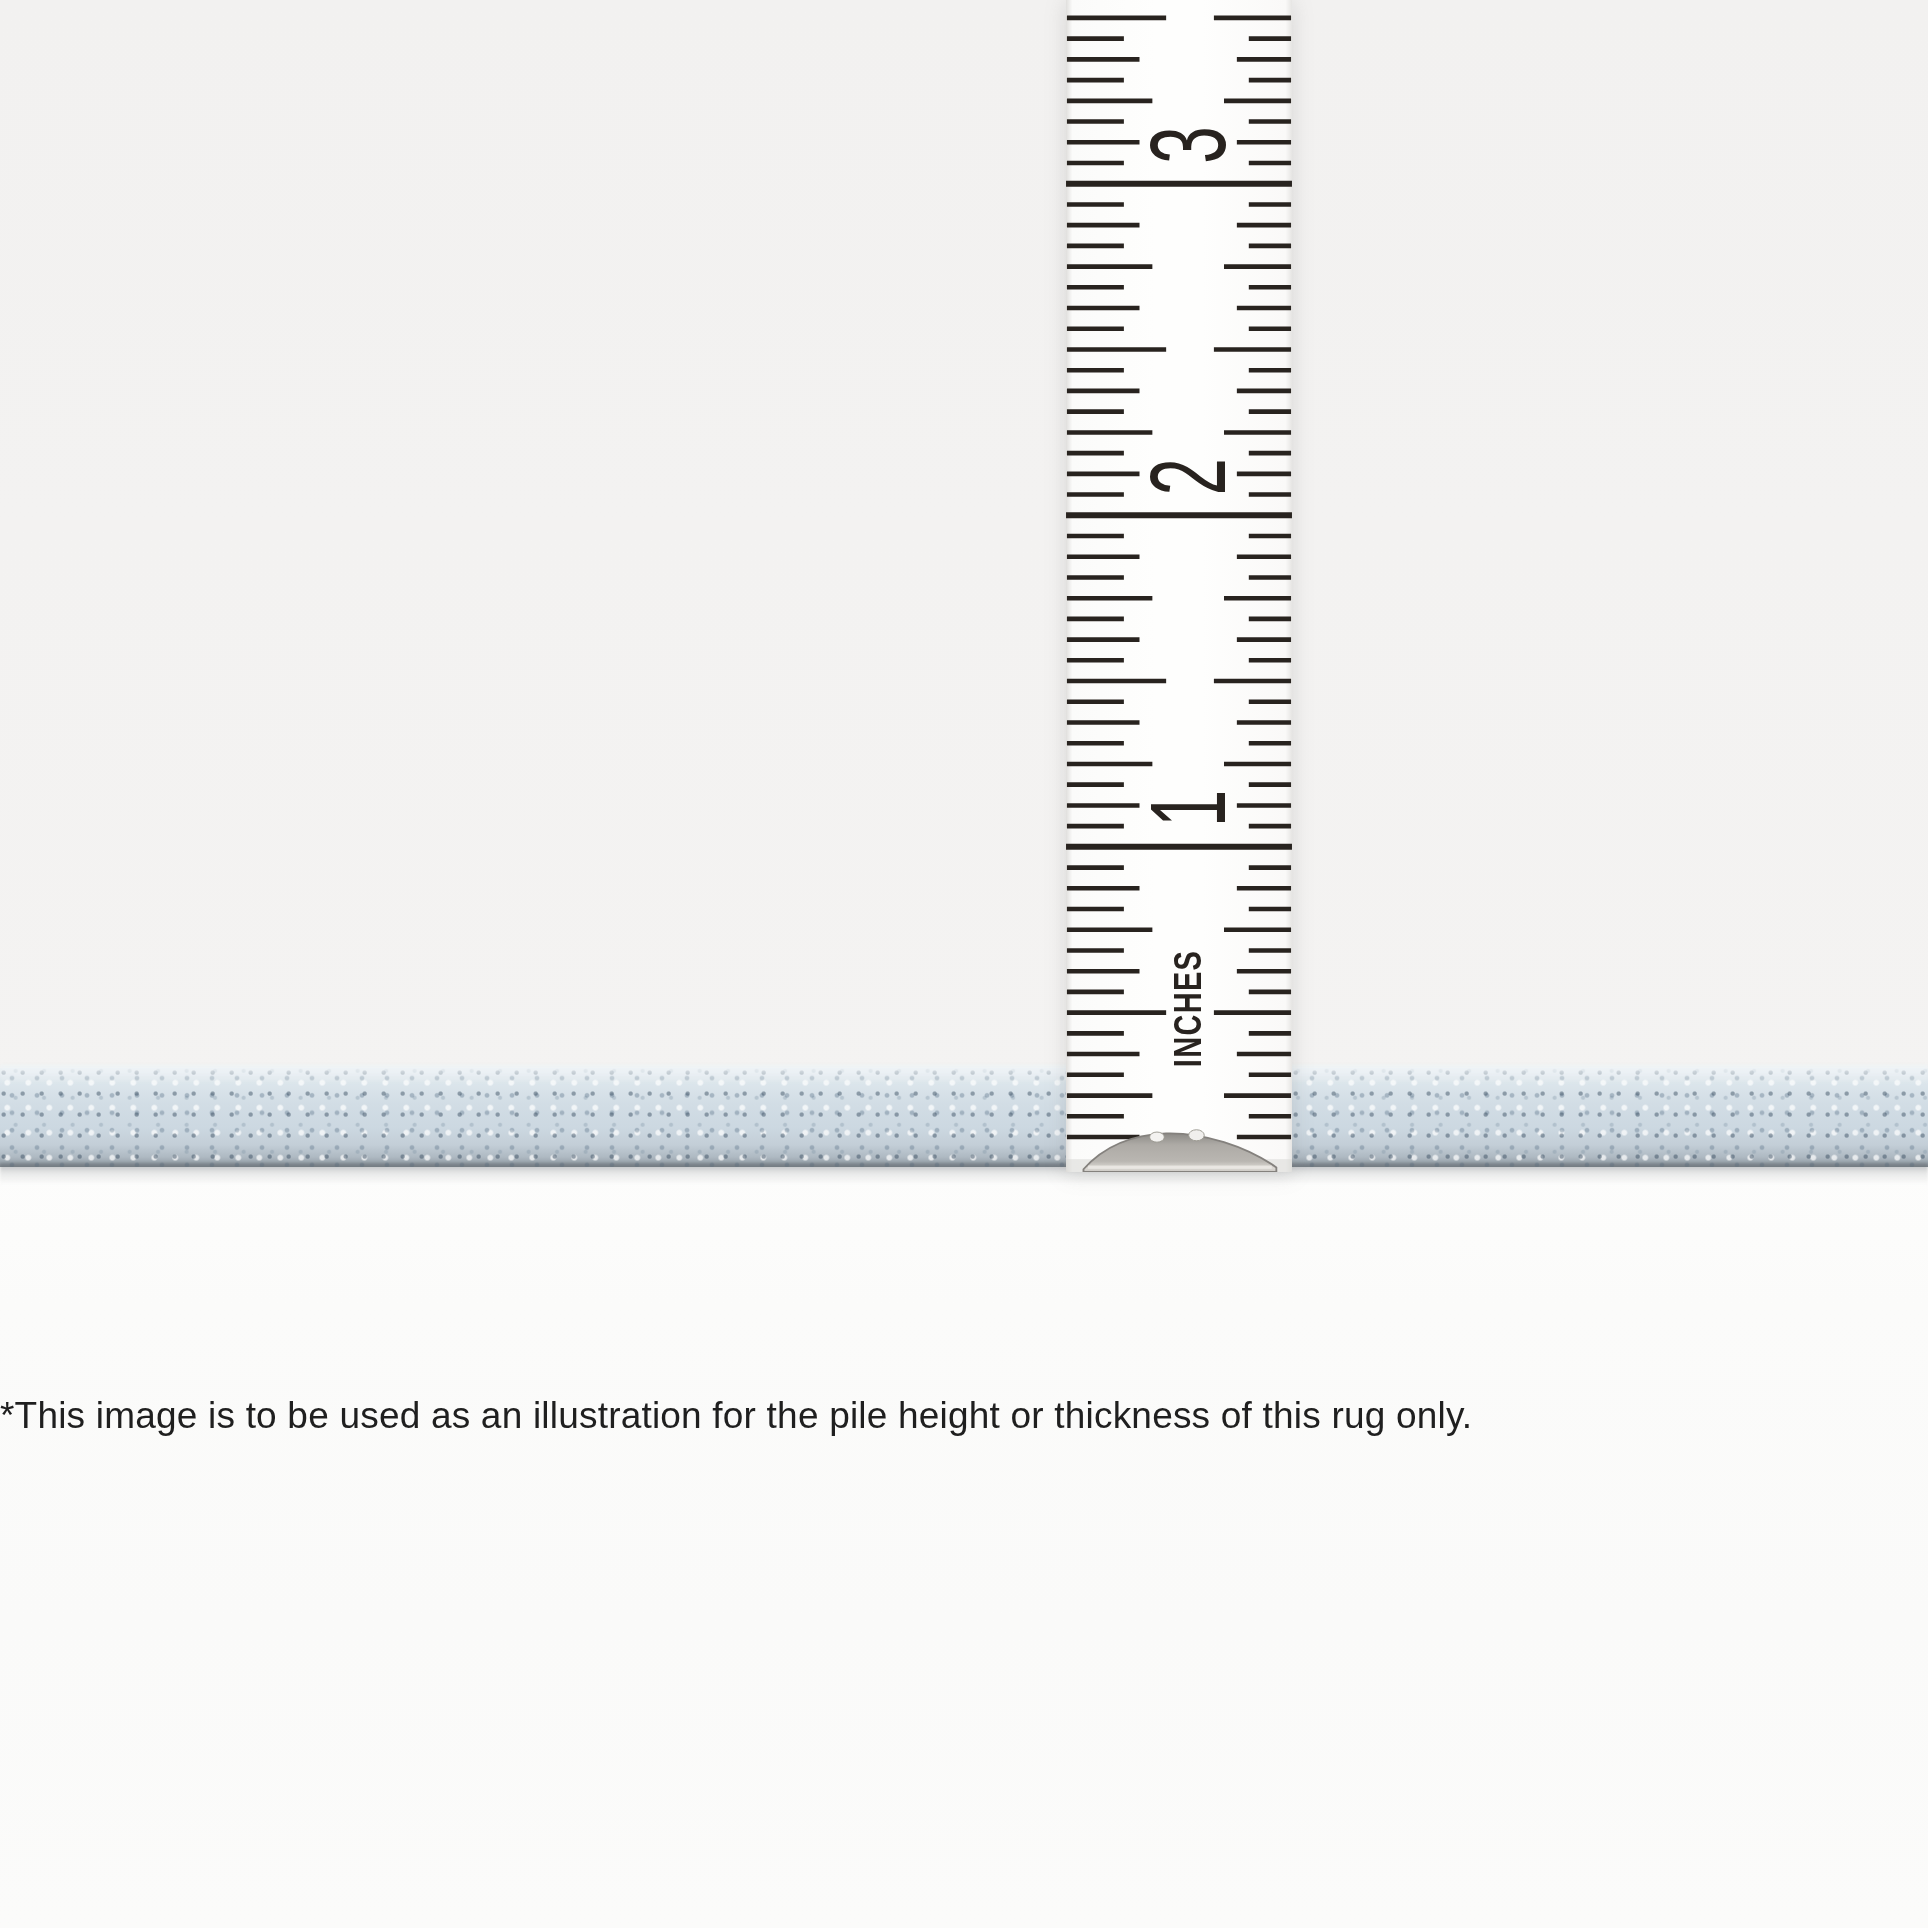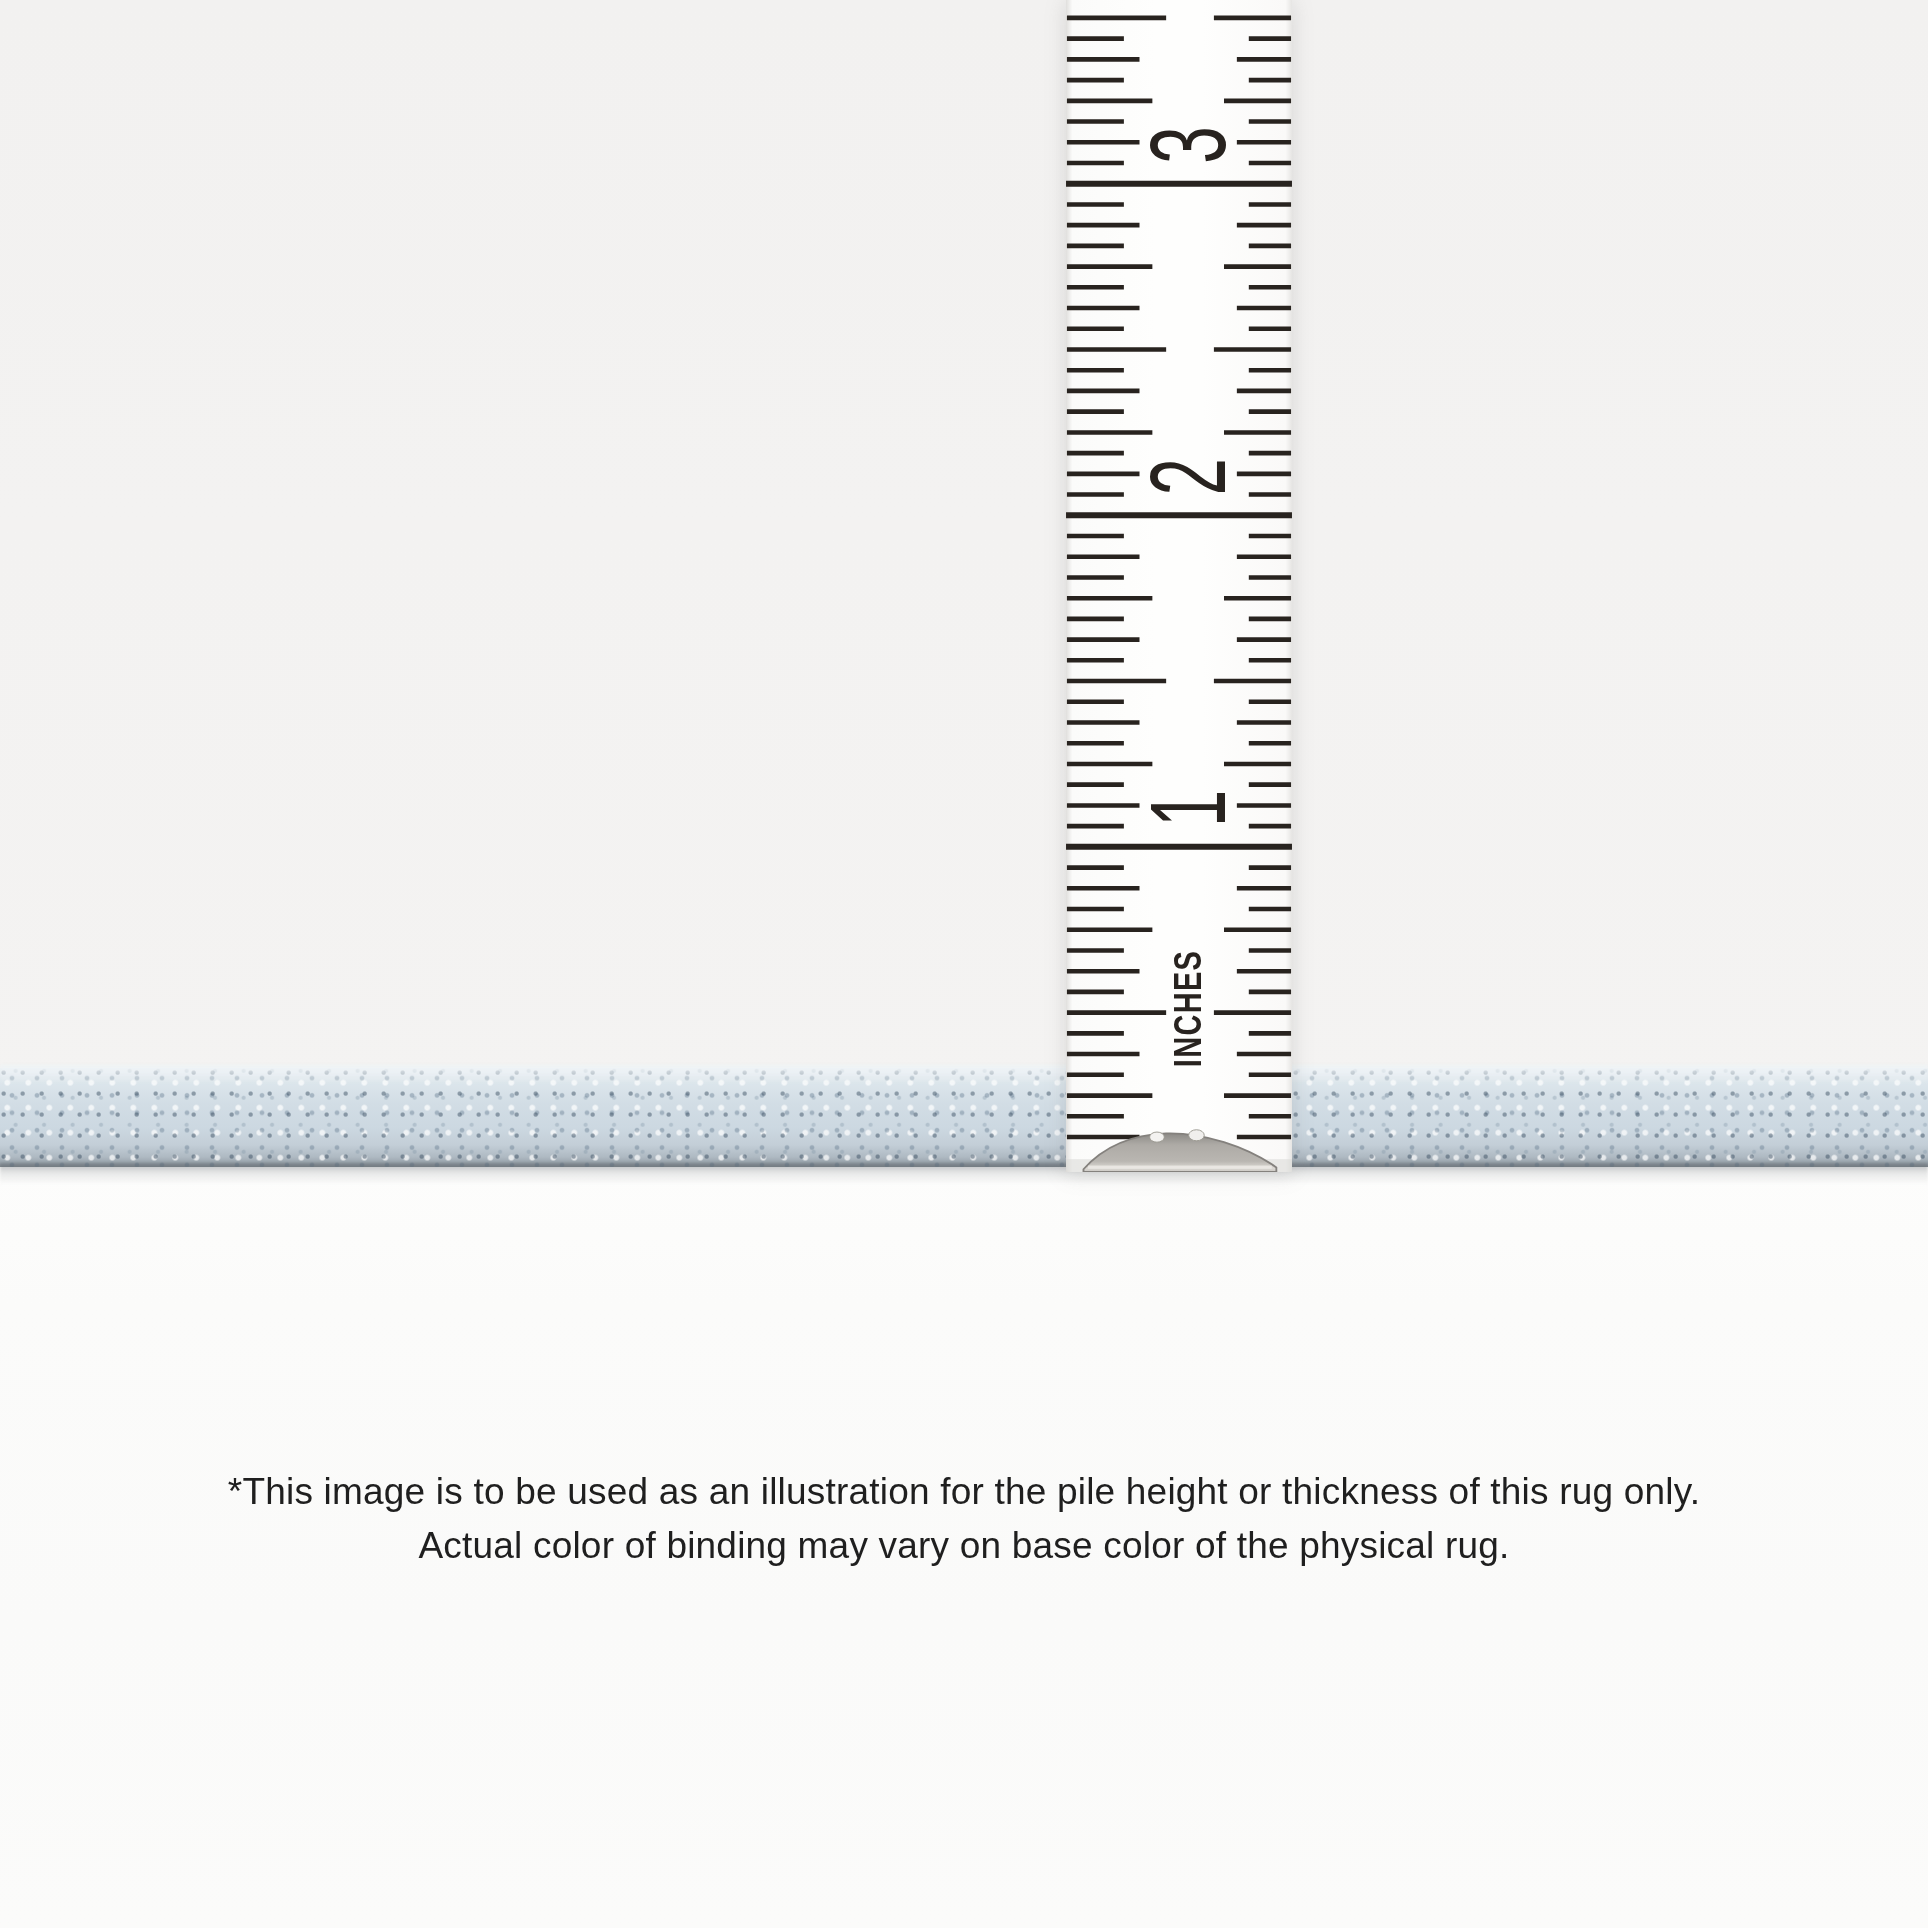--- a/index.html
+++ b/index.html
@@ -55,22 +55,22 @@
     left: 1066px; top: 0; width: 226px; height: 1172px;
     background:
       linear-gradient(90deg, #e0dfdd 0px, #fbfbfa 6.4px, #fefefd 40%, #fefefd 60%, #faf9f8 calc(100% - 6.4px), #e6e5e3 100%),
       #fcfcfb;
     box-shadow: 0 1.8px 20px rgba(120,120,118,0.22);
   }
   .ruler svg { display: block; width: 226px; height: 1172px; }
   
   .disclaimer {
     position: absolute;
-    left: 0; top: 1465px; width: 100%;
-    text-align: center;
+    left: 0; top: 1389px; width: 100%;
+    text-align: left;
     font-size: 37px;
     line-height: 54px;
     letter-spacing: 0.2px;
     color: #1f1f1f;
   }
 </style>
 </head>
 <body>
 
 <div class="stage">
@@ -202,16 +202,15 @@
     </linearGradient>
         </defs>
         <path d="M 19 1273 C 45 1244 80 1235 109 1234 C 150 1233 196 1248 229 1271 L 229 1276 L 19 1276 Z" fill="url(#mg)" stroke="#84817d" stroke-width="2"></path>
         <rect x="24" y="1269" width="200" height="3.5" fill="#eceae6" opacity="0.85"></rect>
         <ellipse cx="99" cy="1238" rx="8" ry="5.5" fill="#f3f2f0" stroke="#9a978f" stroke-width="1"></ellipse>
         <ellipse cx="142" cy="1236" rx="8.5" ry="6" fill="#f0efed" stroke="#9a978f" stroke-width="1"></ellipse>
       </svg>
   </div>
   <div class="disclaimer">
     <div>*This image is to be used as an illustration for the pile height or thickness of this rug only.</div>
-    <div>Actual color of binding may vary on base color of the physical rug.</div>
   </div>
 </div>
 
 
 </body></html>

